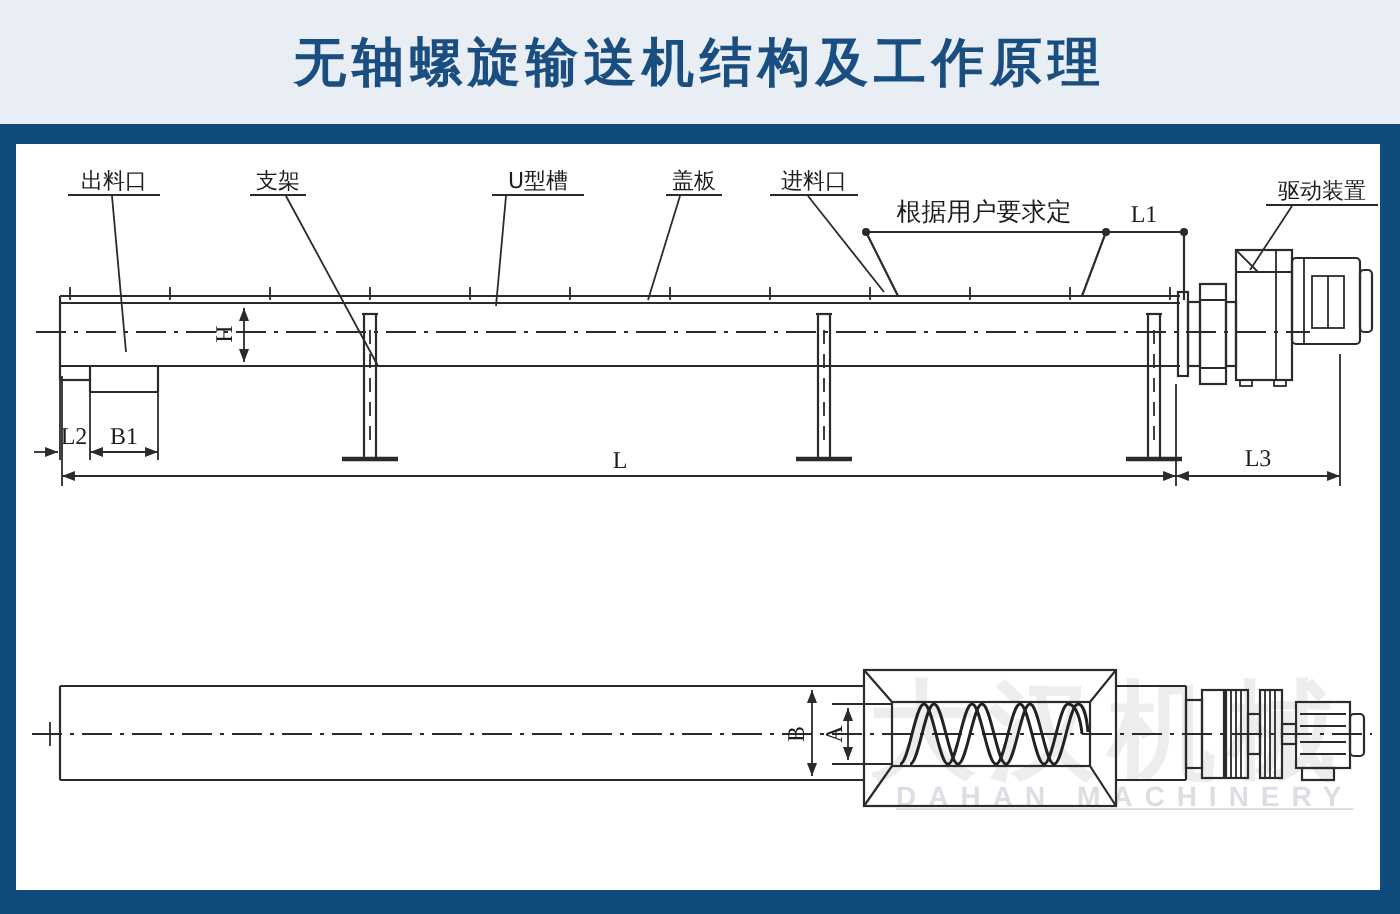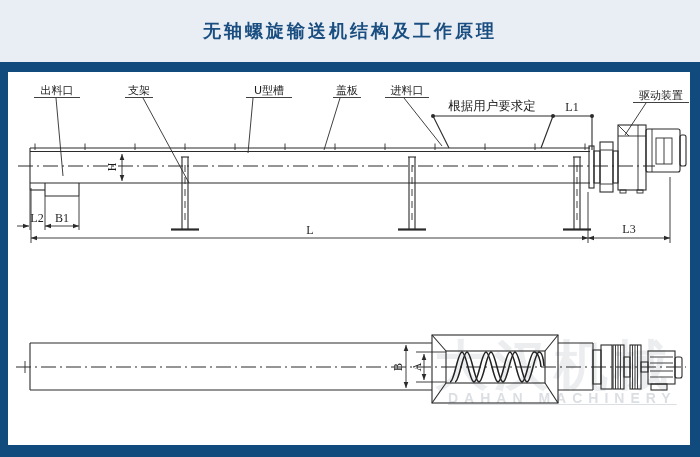--- a/index.html
+++ b/index.html
@@ -6,21 +6,21 @@
   #stage{
     position:relative;width:700px;height:457px;overflow:hidden;
     font-family:"Liberation Sans",sans-serif;background:#ffffff;
   }
   
   .titlebar{
     position:absolute;left:0;top:0;width:700px;height:62px;
     background:#e9eef5;display:flex;align-items:center;justify-content:center;
   }
   .titlebar h1{
-    margin:0;font-size:18px;font-weight:bold;color:#1a4e80;
+    margin:0;font-size:26px;font-weight:bold;color:#1a4e80;
     letter-spacing:3px;font-family:"Liberation Sans",sans-serif;
   }
   .navy-strip{
     position:absolute;left:0;top:62px;width:700px;height:10px;background:#114a7c;
   }
   
   .frame{
     position:relative;position:absolute;left:0;top:72px;width:682px;height:373px;
     background:#ffffff;
     border-left:8px solid #114a7c;border-right:10px solid #114a7c;border-bottom:12px solid #114a7c;

